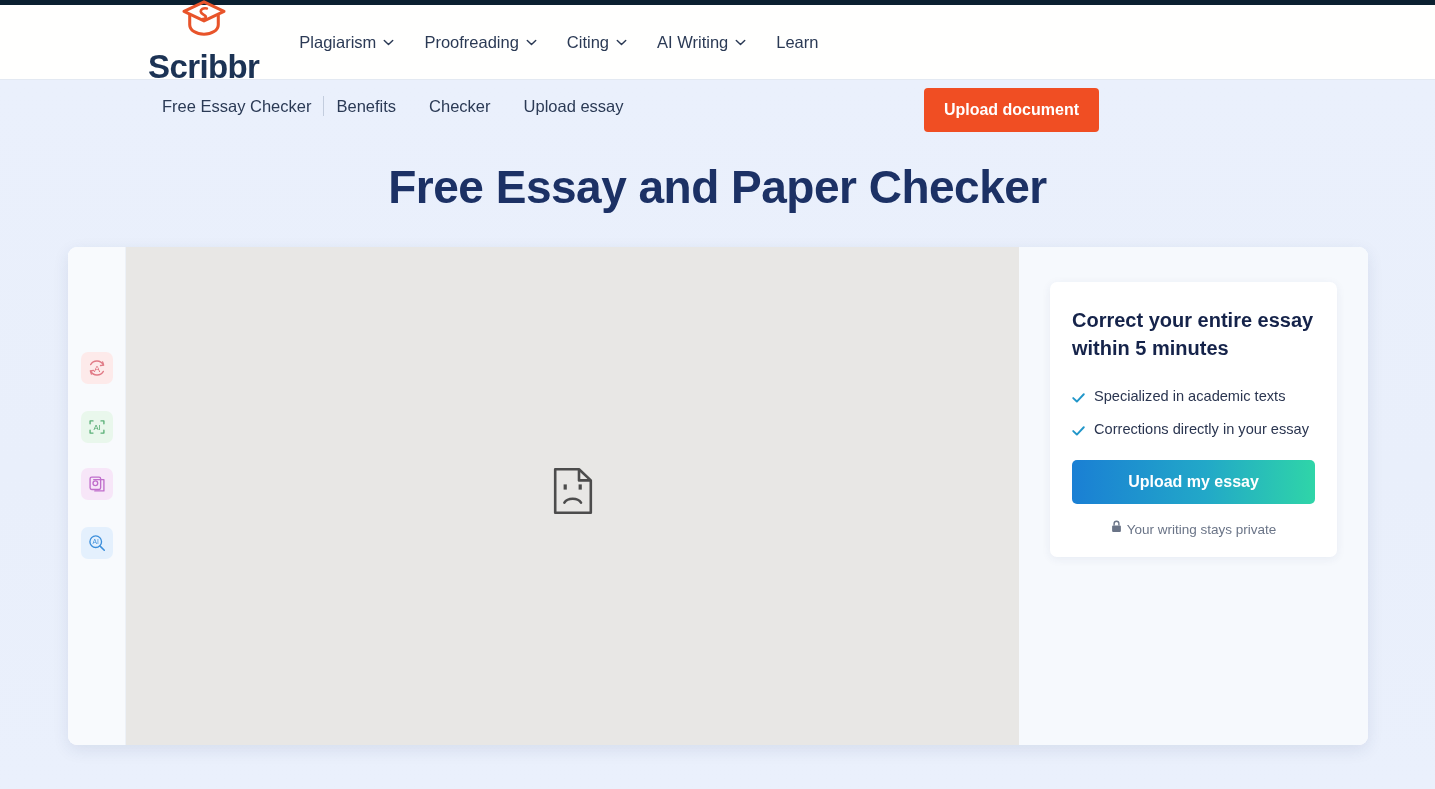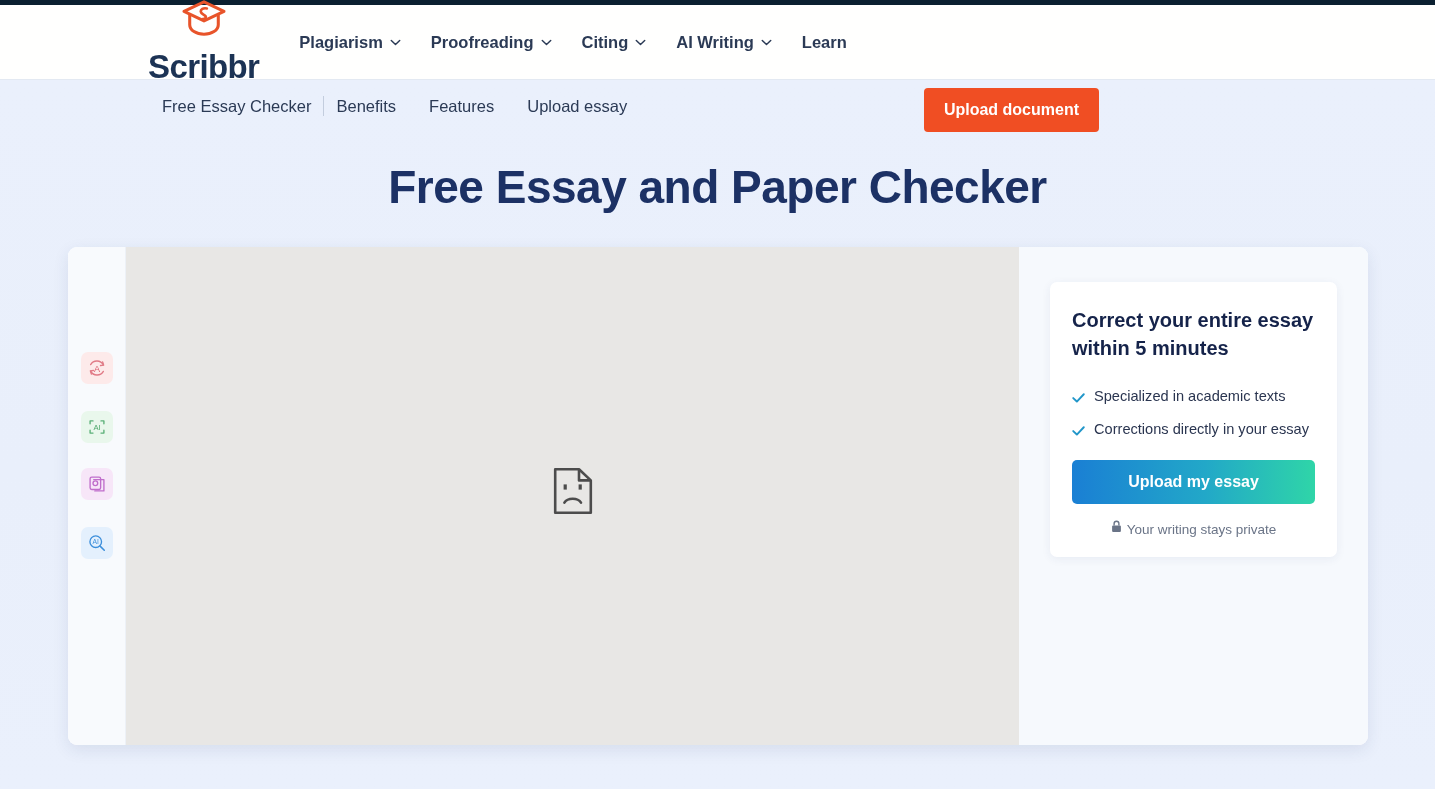--- a/index.html
+++ b/index.html
@@ -31,21 +31,21 @@
     display: flex; align-items: center;
     margin-left: 148px; gap: 10px;
     text-decoration: none;
     flex-direction: column;
   }
   .logo-mark { width: 46px; height: 40px; display: block; }
   .logo-text {
     font-size: 33px; font-weight: bold; letter-spacing: -0.6px;
     color: #1c3354;
   }
-  .nav { display: flex; align-items: center; margin-left: 40px; gap: 30px; font-weight: bold; }
+  .nav { display: flex; align-items: center; margin-left: 40px; gap: 30px; }
   .nav-item {
     display: flex; align-items: center; gap: 7px;
     font-size: 16.5px; color: #2b3a55;
     cursor: pointer; white-space: nowrap;
   }
   .caret { width: 11px; height: 7px; display: block; }
 
   
   .body-bg {
     position: absolute; top: 80px; left: 0;
@@ -231,21 +231,21 @@
 
   </div>
 
   <div class="body-bg"></div>
 
   <div class="subnav">
     <div class="subnav-links">
       <span class="subnav-link">Free Essay Checker</span>
       <span class="subnav-sep"></span>
       <span class="subnav-link">Benefits</span>
-      <span class="subnav-link gap-b">Features</span>
+      <span class="subnav-link gap-b">Checker</span>
       <span class="subnav-link gap-c">Upload essay</span>
     </div>
     <button class="upload-doc-btn">Upload document</button>
   </div>
 
   <h1 class="page-title">Free Essay and Paper Checker</h1>
 
   <div class="editor-panel">
 
     <div class="icon-rail">

